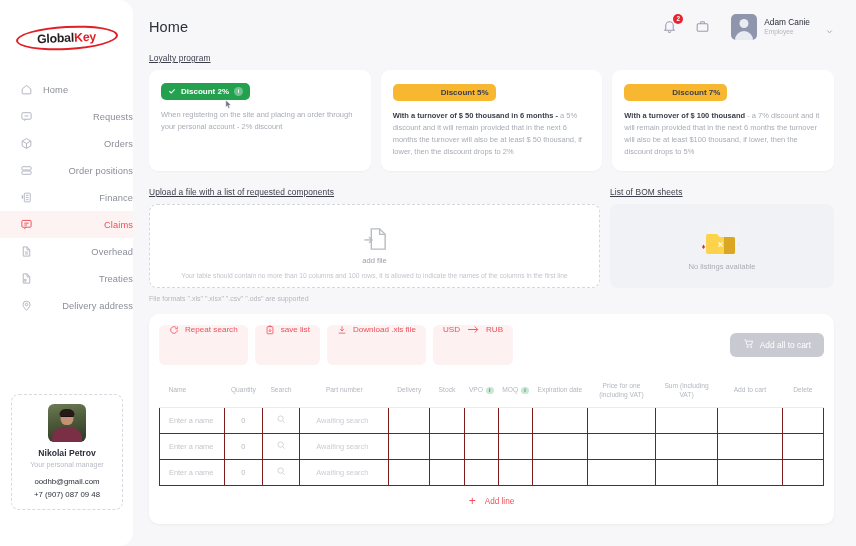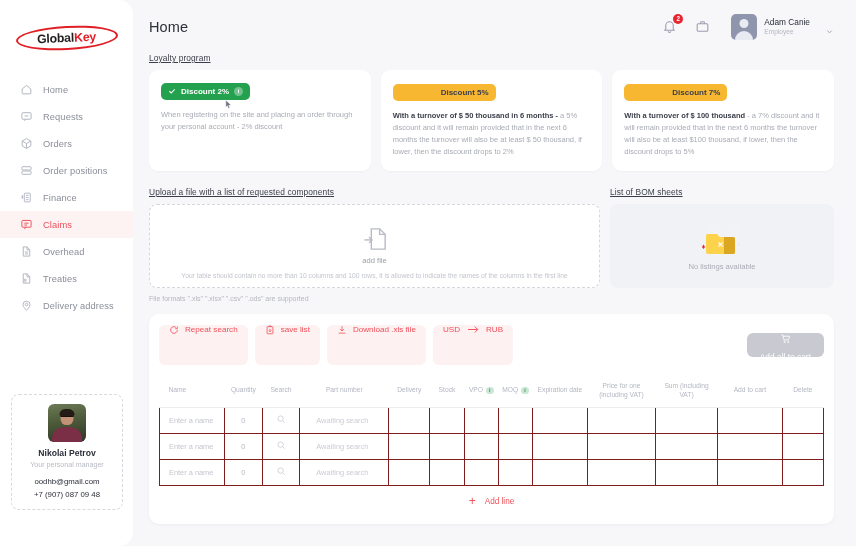--- a/index.html
+++ b/index.html
@@ -39,21 +39,21 @@
   .logo .txt .k { color: #e01f26; }
 
   .nav { margin-top: 14px; }
   .nav-item {
     display: flex; align-items: center; gap: 10px;
     height: 27px; padding-left: 19px;
     color: #8b8e99; font-size: 9.3px; letter-spacing: .1px;
     margin-bottom: 0px; cursor: pointer;
     position: relative;
   }
-  .nav-item + .nav-item { margin-top: 0; }
+  .nav-item + .nav-item { margin-top: 0; justify-content: space-between; }
   .nav-item .ico { width: 14px; height: 14px; display:flex; align-items:center; justify-content:center; flex: 0 0 14px; }
   .nav-item .ico svg { display:block; }
   .nav-item.active { color: #ef4f5a; background: #fef3f3; }
   .nav-item.active .ico svg { stroke: #ef4f5a; }
 
   .nav-list { display: flex; flex-direction: column; }
   .nav-list .nav-item { height: 27px; }
 
   
   .profile-card {
@@ -183,21 +183,21 @@
     display: inline-flex; align-items: flex-start; gap: 6px;
     height: 40px; padding: 0 10px; border-radius: 6px;
     background: #fdf1f1; color: #ef4f5a; font-size: 8.1px;
     border: none; cursor: pointer; white-space: nowrap;
   }
   .tbtn svg { display:block; }
   .tbtn.currency { gap: 7px; }
   .cart-btn {
     margin-left: auto; display: inline-flex; align-items: center; gap: 6px;
     height: 24px; padding: 0 13px; border-radius: 6px;
-    background: #c9cad1; color: #fff; font-size: 8.4px; border: none; cursor: pointer; flex-direction: column;
+    background: #c9cad1; color: #fff; font-size: 8.4px; border: none; cursor: pointer;
   }
 
   table.grid { width: 100%; border-collapse: collapse; table-layout: fixed; }
   table.grid th {
     font-size: 6.7px; font-weight: normal; color: #b4b7c2;
     padding: 5px 3px 8px; text-align: center; line-height: 1.35;
     border-bottom: 1px solid #ebecf0;
   }
   table.grid th.left { text-align: left; padding-left: 9px; }
   table.grid td {

